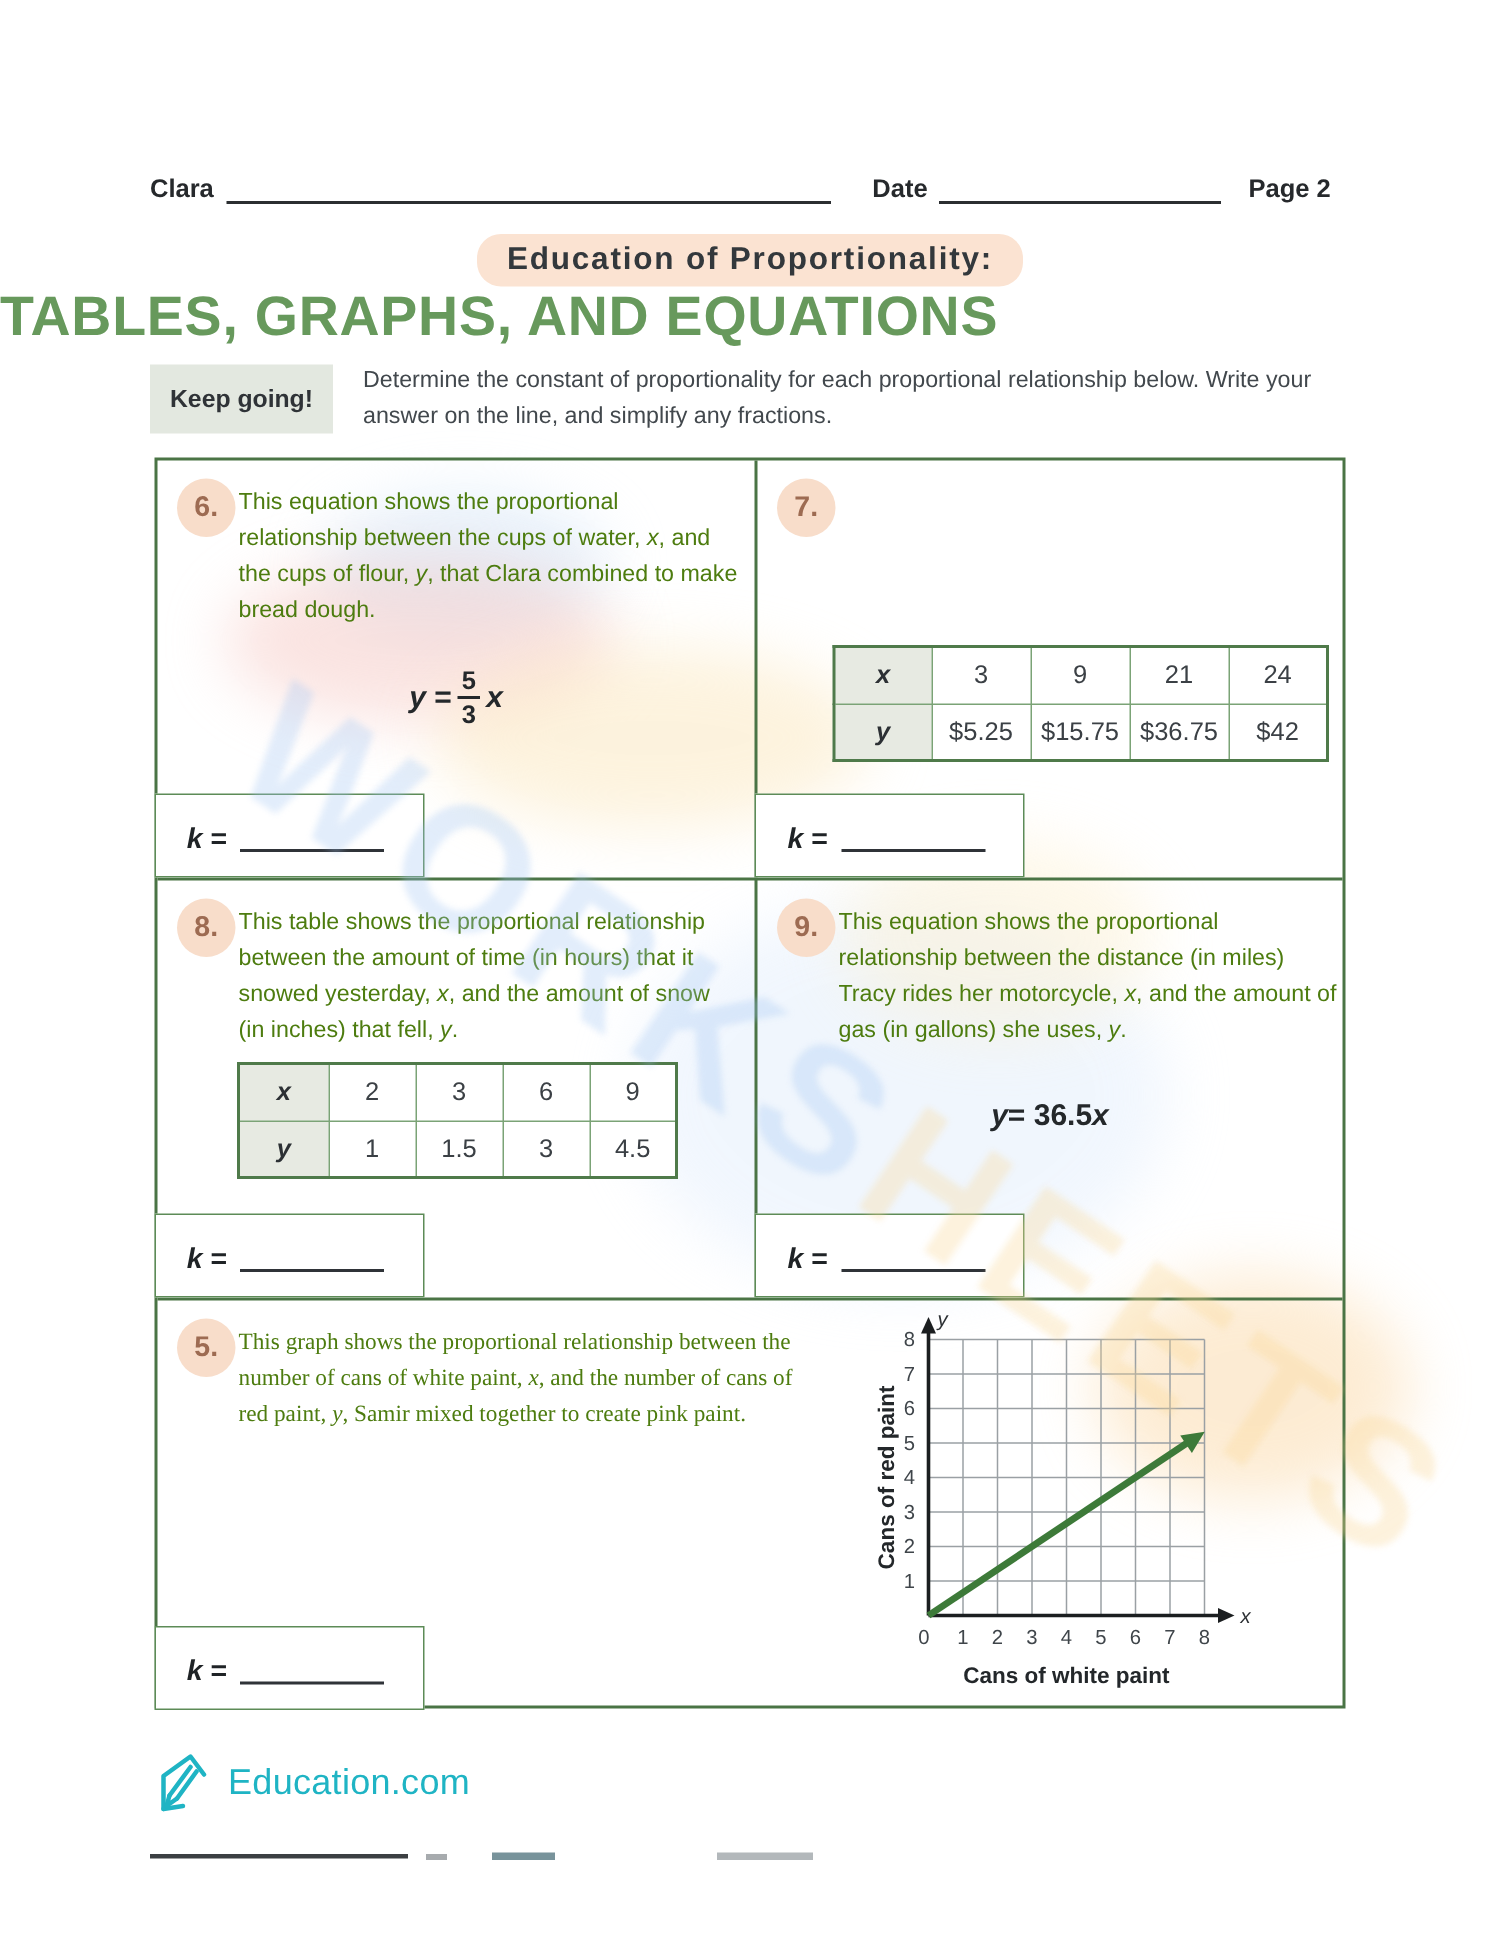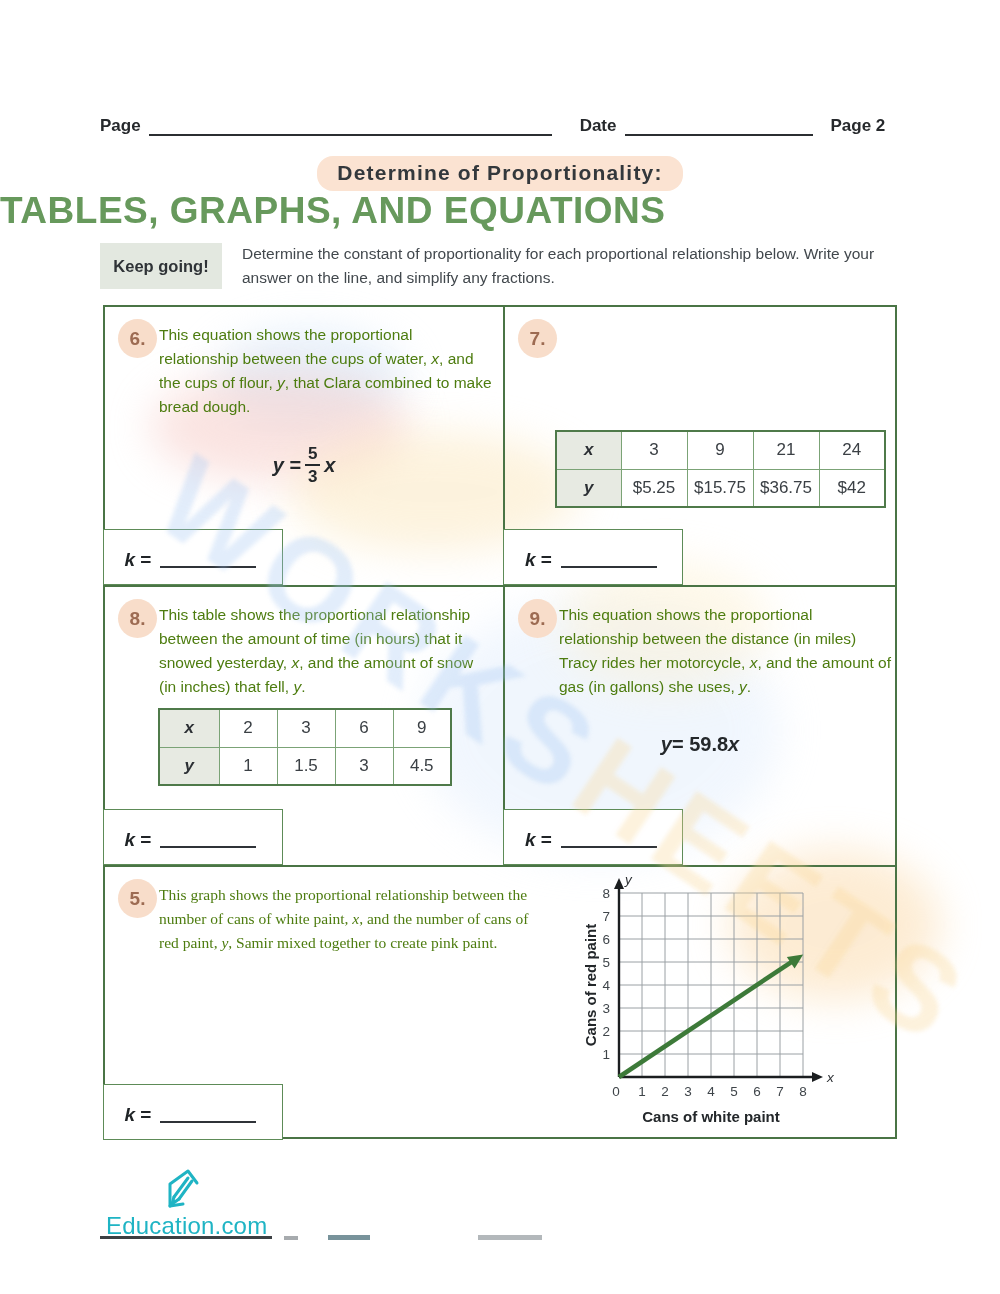--- a/index.html
+++ b/index.html
@@ -105,49 +105,49 @@
   .t7 { left:50px; top:123px; }
   .t7 td { width:66px; } .t7 td.th { width:65px; }
   .t8 { left:53px; top:121px; }
   .t8 td { width:58px; } .t8 td.th { width:60px; }
 
   
   .graph-wrap { position:absolute; left:478px; top:6px; width:262px; height:266px; }
   svg text { font-family:"Liberation Sans", sans-serif; }
 
   
-  .footer-logo { position:absolute; left:100px; top:1166px; display:flex; align-items:center; z-index:3;flex-direction:column; }
+  .footer-logo { position:absolute; left:100px; top:1166px; display:flex; align-items:center; z-index:3; }
   .logo-text { font-size:24px; color:#1fb4c4; margin-left:6px; font-weight:500; letter-spacing:0.2px; }
   .footer-line { position:absolute; left:100px; top:1236px; width:172px; height:3px; background:#3c4043; z-index:3; }
   .smudge { position:absolute; z-index:3; opacity:0.75; }
 </style>
 </head>
 <body>
 
 <div class="page">
 
   <div class="blob" style="left:215px;top:330px;width:190px;height:95px;background:#cfe3f7;opacity:.5;"></div>
   <div class="blob" style="left:150px;top:372px;width:260px;height:110px;background:#f6c9c4;opacity:.5;"></div>
   <div class="blob" style="left:290px;top:432px;width:290px;height:120px;background:#fbe7bd;opacity:.5;"></div>
   <div class="blob" style="left:420px;top:600px;width:360px;height:260px;background:#dceafc;opacity:.4;"></div>
   <div class="blob" style="left:560px;top:560px;width:210px;height:130px;background:#fdeec9;opacity:.4;"></div>
   <div class="blob" style="left:730px;top:850px;width:210px;height:150px;background:#fbd9a8;opacity:.5;"></div>
 
   <div class="watermark"><span class="wm-a">WORKS</span><span class="wm-b">HEETS</span></div>
 
   <div class="header-row">
-    <span>Page</span>
+    <span>Clara</span>
     <span class="rule name-rule"></span>
     <span class="date-label">Date</span>
     <span class="rule date-rule"></span>
     <span class="page-label">Page 2</span>
   </div>
 
   <div class="eyebrow-wrap">
-    <span class="eyebrow">Determine of Proportionality:</span>
+    <span class="eyebrow">Education of Proportionality:</span>
   </div>
   <div class="main-title">TABLES, GRAPHS, AND EQUATIONS</div>
 
   <div class="keep-going">Keep going!</div>
   <div class="instructions">Determine the constant of proportionality for each proportional relationship below. Write your answer on the line, and simplify any fractions.</div>
 
   <div class="main-box">
     <div class="h-div" style="top:278px;"></div>
     <div class="h-div" style="top:558px;"></div>
     <div class="v-div"></div>
@@ -227,21 +227,21 @@
           <span class="kunderline"></span>
         </div>
       </div>
     </div>
 
     <div class="cell c9">
       <div class="badge">9.</div>
       <div class="ptext"><span>This equation shows the proportional relationship between the distance (in miles) Tracy rides her motorcycle, </span><i>x</i><span>, and the amount of gas (in gallons) she uses, </span><i>y</i><span>.</span></div>
       <div class="equation eq9">
           <i>y</i>
-          <span> = 59.8</span>
+          <span> = 36.5</span>
           <i>x</i>
         </div>
       <div class="kbox">
         <div class="kline">
           <span class="klabel"><i>k</i><span> =</span></span>
           <span class="kunderline"></span>
         </div>
       </div>
     </div>
 

